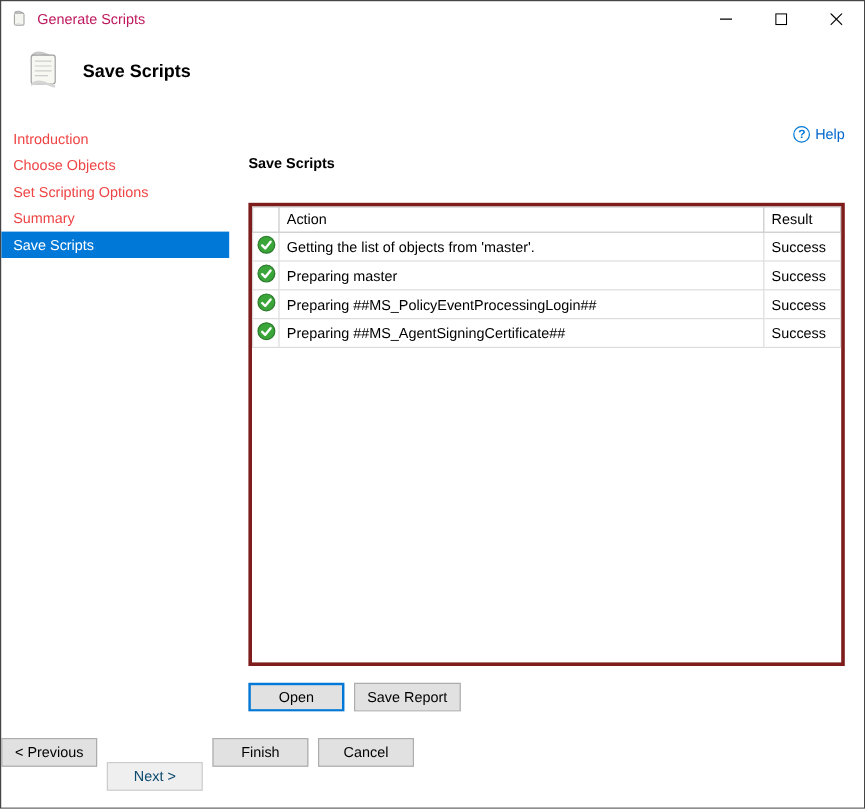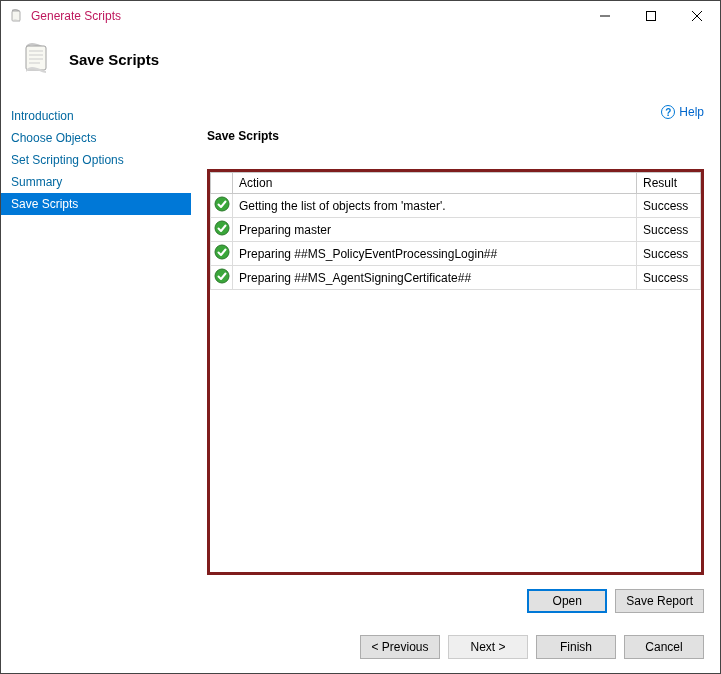--- a/index.html
+++ b/index.html
@@ -11,42 +11,42 @@
   .titlebar .title { flex: 1; font-size: 12px; color: #be185d; }
   .win-controls { display: flex; height: 100%; }
   .win-btn { width: 46px; display: flex; align-items: center; justify-content: center; font-size: 13px; font-family: "Segoe UI Symbol", sans-serif; }
   
   .header { display: flex; align-items: center; padding: 8px 16px 14px 16px; }
   .header .big-icon { width: 40px; height: 40px; margin-right: 12px; display: flex; align-items: center; justify-content: center; }
   .header h1 { margin: 0; font-size: 15px; font-weight: bold; }
   
   .body { flex: 1; display: flex; overflow: hidden; }
   .sidebar { width: 190px; padding-top: 12px; }
-  .sidebar-item { padding: 4px 10px; color: #0369a1; cursor: pointer; font-size: 12px; }
+  .sidebar-item { padding: 4px 10px; color: #ef4444; cursor: pointer; font-size: 12px; }
   .sidebar-item.selected { background: #0078d7; color: #fff; }
   .main { flex: 1; display: flex; flex-direction: column; padding: 12px 16px 0 16px; }
   .help-row { display: flex; justify-content: flex-end; align-items: center; margin-bottom: 10px; }
   .help-link { color: #0066cc; display: inline-flex; align-items: center; gap: 4px; cursor: pointer; }
   .help-icon { width: 14px; height: 14px; border-radius: 50%; border: 1.5px solid #0078d7; display: inline-flex; align-items: center; justify-content: center; font-size: 10px; font-weight: bold; color: #0078d7; }
   .section-title { font-weight: bold; font-size: 12px; margin-bottom: 26px; }
   
   .grid { border: 3px solid #7f1d1d; flex: 1; background: #fff; overflow: auto; min-height: 0; }
   .grid table { width: 100%; border-collapse: collapse; table-layout: fixed; }
   .grid th { text-align: left; font-weight: normal; font-size: 12px; background: #fff; border: 1px solid #c8c8c8; padding: 3px 6px; }
   .grid th.col-icon { width: 22px; padding: 3px 0; }
   .grid th.col-result { width: 64px; }
   .grid td { font-size: 12px; border: 1px solid #dcdcdc; padding: 3px 6px; vertical-align: middle; white-space: nowrap; overflow: hidden; text-overflow: ellipsis; }
   .grid td.col-icon { width: 22px; text-align: center; padding: 2px; }
   .status-icon { display: inline-block; width: 16px; height: 16px; }
   
-  .btn-row { display: flex; justify-content: flex-end; gap: 8px; padding: 14px 0 0 0; }
+  .btn-row { display: flex; justify-content: flex-start; gap: 8px; padding: 14px 0 0 0; }
   .btn-row.footer { padding: 22px 16px 14px 0; border-top: none; }
   button.win { min-width: 80px; height: 24px; font-size: 12px; background: #e1e1e1; border: 1px solid #adadad; cursor: pointer; font-family: inherit; padding: 0 10px; }
   button.win.default { border: 2px solid #0078d7; background: #e1e1e1; }
-  button.win:disabled { color: #000000; background: #efefef; border-color: #ccc; cursor: default; }
+  button.win:disabled { color: #0c4a6e; background: #efefef; border-color: #ccc; cursor: default; margin-top: 20px; }
 </style>
 </head>
 <body>
 
 <div class="window">
 
   <div class="titlebar">
     <span class="icon">
       <svg width="16" height="16" viewBox="0 0 16 16">
         <path d="M3 2 C3 2 4 1 6 1 C9 1 11 3 11 3 L11 4 C11 4 9 2.5 6 2.5 C4 2.5 3 3.5 3 3.5 Z" fill="#b0b0b0"></path>

